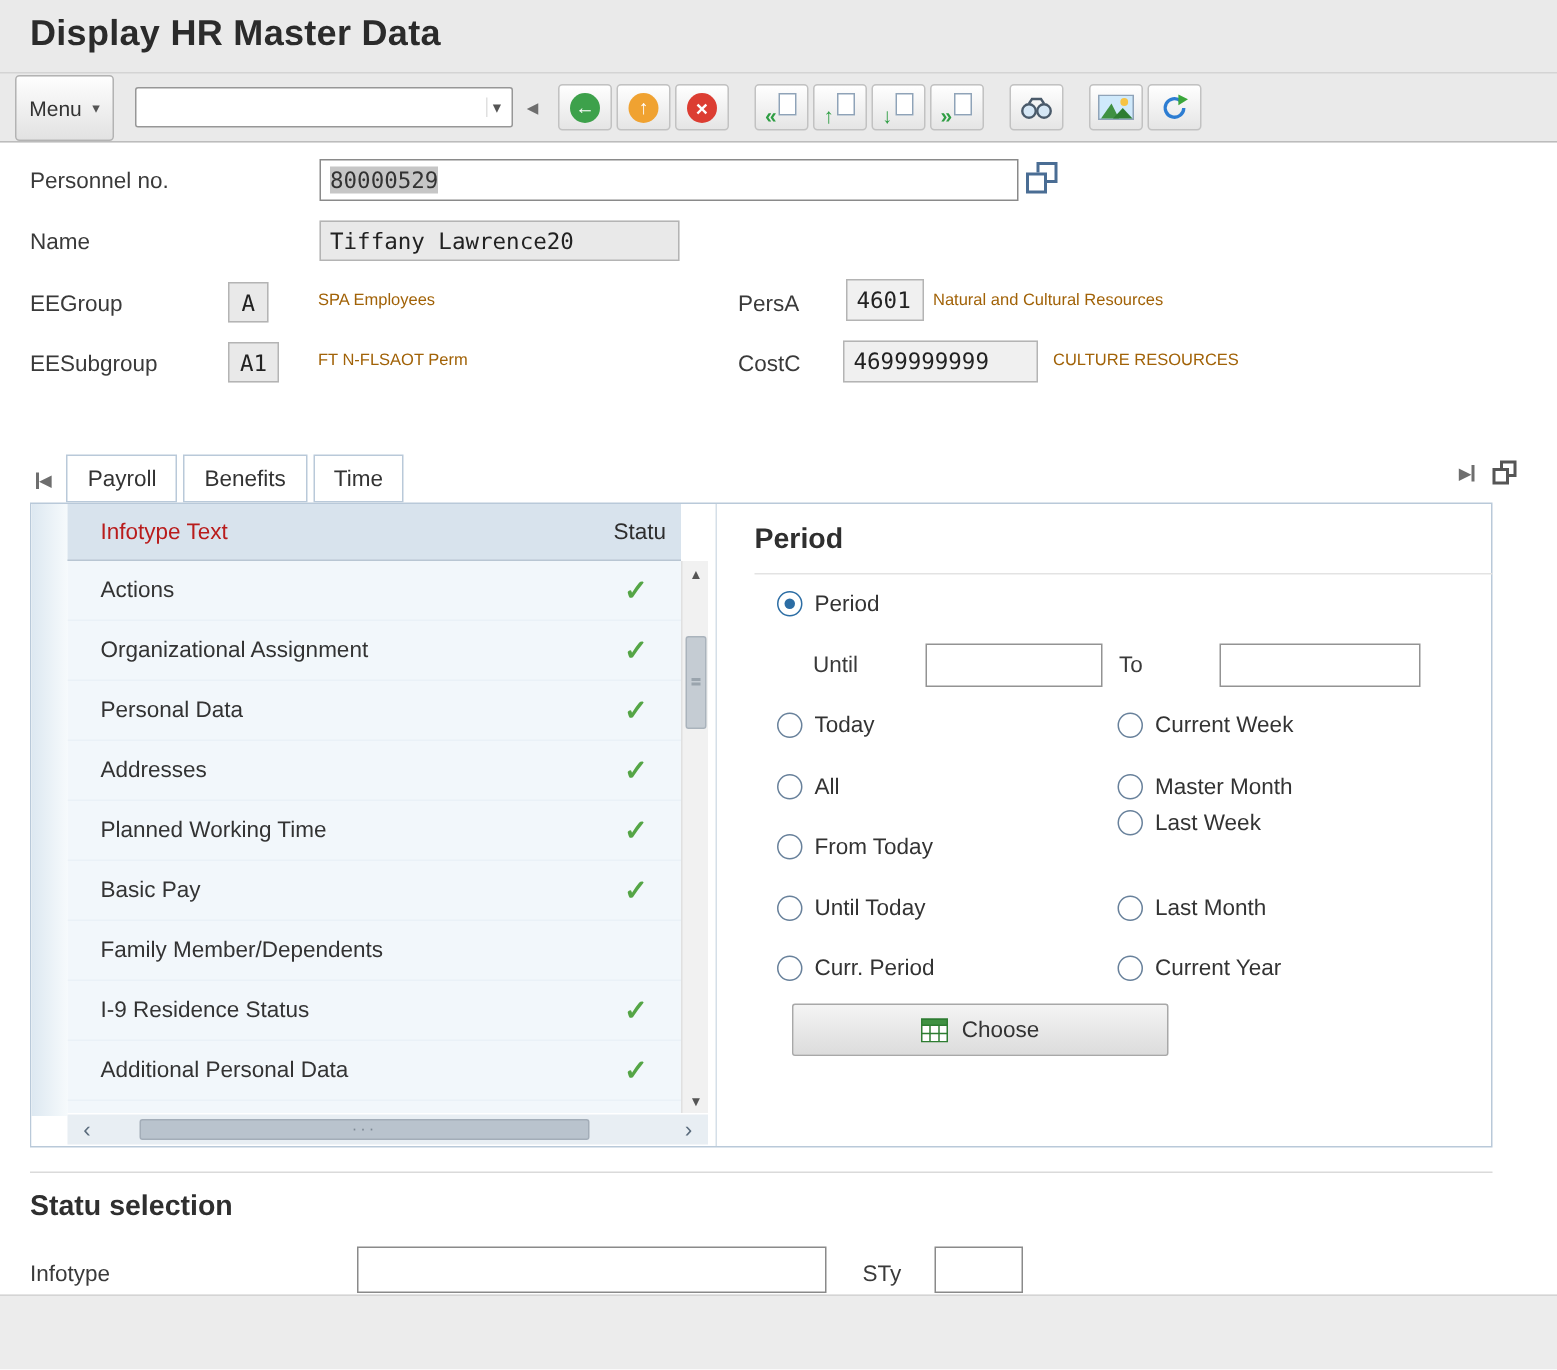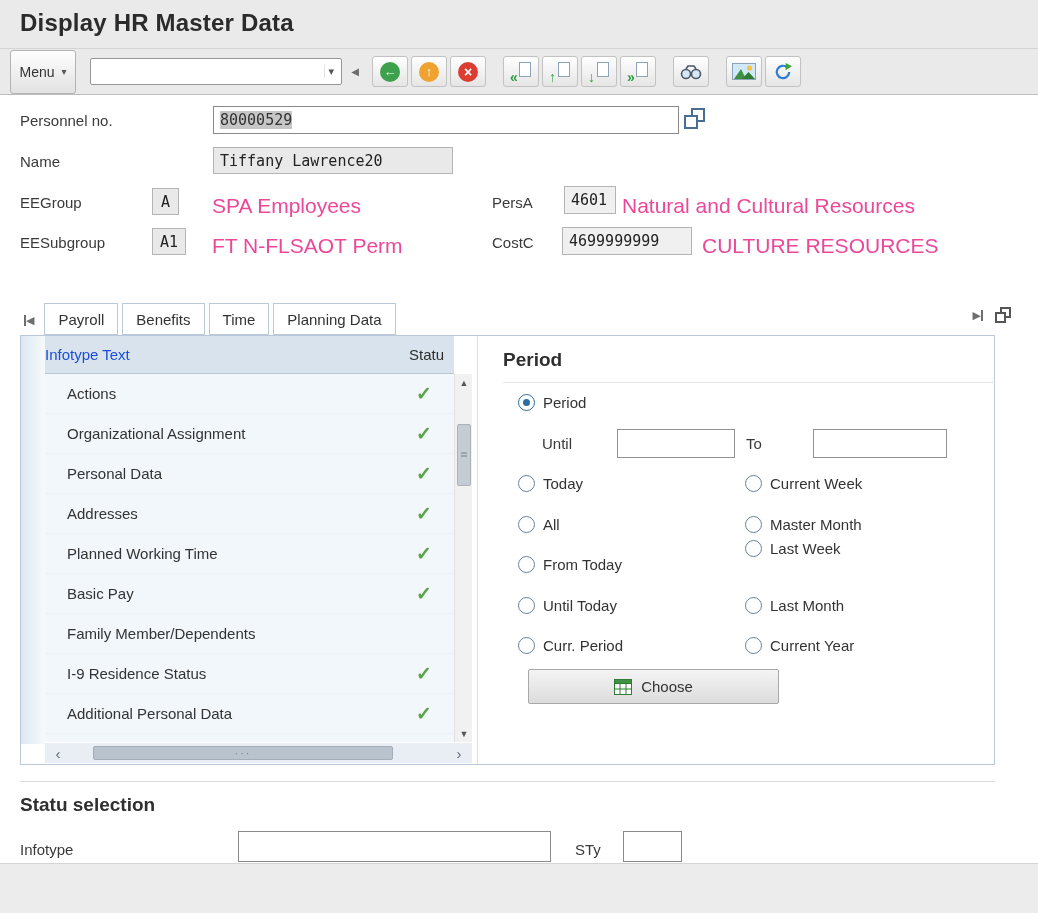--- a/index.html
+++ b/index.html
@@ -32,21 +32,21 @@
   .pgic .pg{position:absolute;right:0;top:0;width:12px;height:15px;background:#fff;border:1px solid #8fa3b8}
   .pgic .arr{position:absolute;left:-1px;bottom:-3px;color:#2f9e44;font-weight:bold;font-size:14px;line-height:1}
 
   
   .flabel{position:absolute;font-size:15px;color:#3a3a3a}
   .field{position:absolute;border:1px solid #b4b4b4;background:#e9e9e9;font-family:"DejaVu Sans Mono","Liberation Mono",monospace;
     font-size:15px;display:flex;align-items:center;padding:0 6px;color:#222}
   .inputlike{position:absolute;border:1px solid #8a8a8a;background:#fff;font-family:"DejaVu Sans Mono","Liberation Mono",monospace;
     font-size:15px;display:flex;align-items:center;padding:0 6px;cursor:text}
   .hl{background:#c6c6c6}
-  .ftext{position:absolute;font-size:21px;color:#ec4899}
+  .ftext{position:absolute;font-size:11px;color:#a16207}
   .multi-ic{position:absolute;left:684px;top:108px;width:24px;height:24px;cursor:pointer}
   .multi-ic .sq{position:absolute;border:2px solid #4a6d94;background:#fff}
   .multi-ic .sq1{left:7px;top:0;width:14px;height:14px}
   .multi-ic .sq2{left:0;top:7px;width:14px;height:14px}
 
   
   .tabbar{position:absolute;left:20px;top:303px;width:998px;height:32px;display:flex;align-items:flex-end}
   .tab{height:32px;display:flex;align-items:center;padding:0 13px;font-size:15px;color:#333;background:#fff;
     border:1px solid #b9c9d9;margin-right:4px;cursor:pointer;white-space:nowrap}
   .tab.active{background:#3f7cae;color:#fff;border-color:#3f7cae}
@@ -59,21 +59,21 @@
   .copy-ic .sq2{left:0;top:5px;width:11px;height:11px}
 
   
   .contentbox{position:absolute;left:20px;top:335px;width:975px;height:430px;border:1px solid #b9c9d9;background:#fff}
 
   
   .tpanel{position:absolute;left:0;top:0;width:457px;height:428px;border-right:1px solid #d5dfe8;background:#fff}
   .tstrip{position:absolute;left:0;top:0;width:24px;height:408px;background:linear-gradient(to right,#dde8f1,#f6fafc)}
   .thead{position:absolute;left:24px;top:0;width:409px;height:38px;background:#d8e3ed;border-bottom:1px solid #b9c6d3;
     display:flex;align-items:center}
-  .thead .c1{font-size:15px;color:#1d4ed8}
+  .thead .c1{margin-left:22px;font-size:15px;color:#b91c1c}
   .thead .c2{position:absolute;left:364px;font-size:15px;color:#2e2e2e}
   .trows{position:absolute;left:24px;top:38px;width:409px;height:368px;background:#f2f7fb;overflow:hidden}
   .trow{position:relative;height:40px;display:flex;align-items:center;border-bottom:1px solid #eaf1f7;cursor:pointer}
   .trow .txt{margin-left:22px;font-size:15px;color:#333;white-space:nowrap}
   .trow .chk{position:absolute;left:366px;width:26px;text-align:center;color:#55a546;font-size:19px;font-weight:bold}
   
   .vscroll{position:absolute;left:433px;top:38px;width:18px;height:368px;background:#f1f1f1;border-left:1px solid #e0e0e0}
   .vscroll .up,.vscroll .dn{position:absolute;left:0;width:18px;height:17px;display:flex;align-items:center;justify-content:center;
     color:#555;font-size:9px;cursor:pointer}
   .vscroll .up{top:0}.vscroll .dn{bottom:0}
@@ -222,23 +222,20 @@
       </div>
     <div class="tab">
         <span>Payroll</span>
       </div>
     <div class="tab">
         <span>Benefits</span>
       </div>
     <div class="tab">
         <span>Time</span>
       </div>
-    <div class="tab">
-        <span>Planning Data</span>
-      </div>
     <div class="tabbar-right">
       <div class="tscroll" style="margin:0">
           <span>▶</span>
           <span class="bar"></span>
         </div>
       <div class="copy-ic">
           <span class="sq sq1"></span>
           <span class="sq sq2"></span>
         </div>
     </div>

